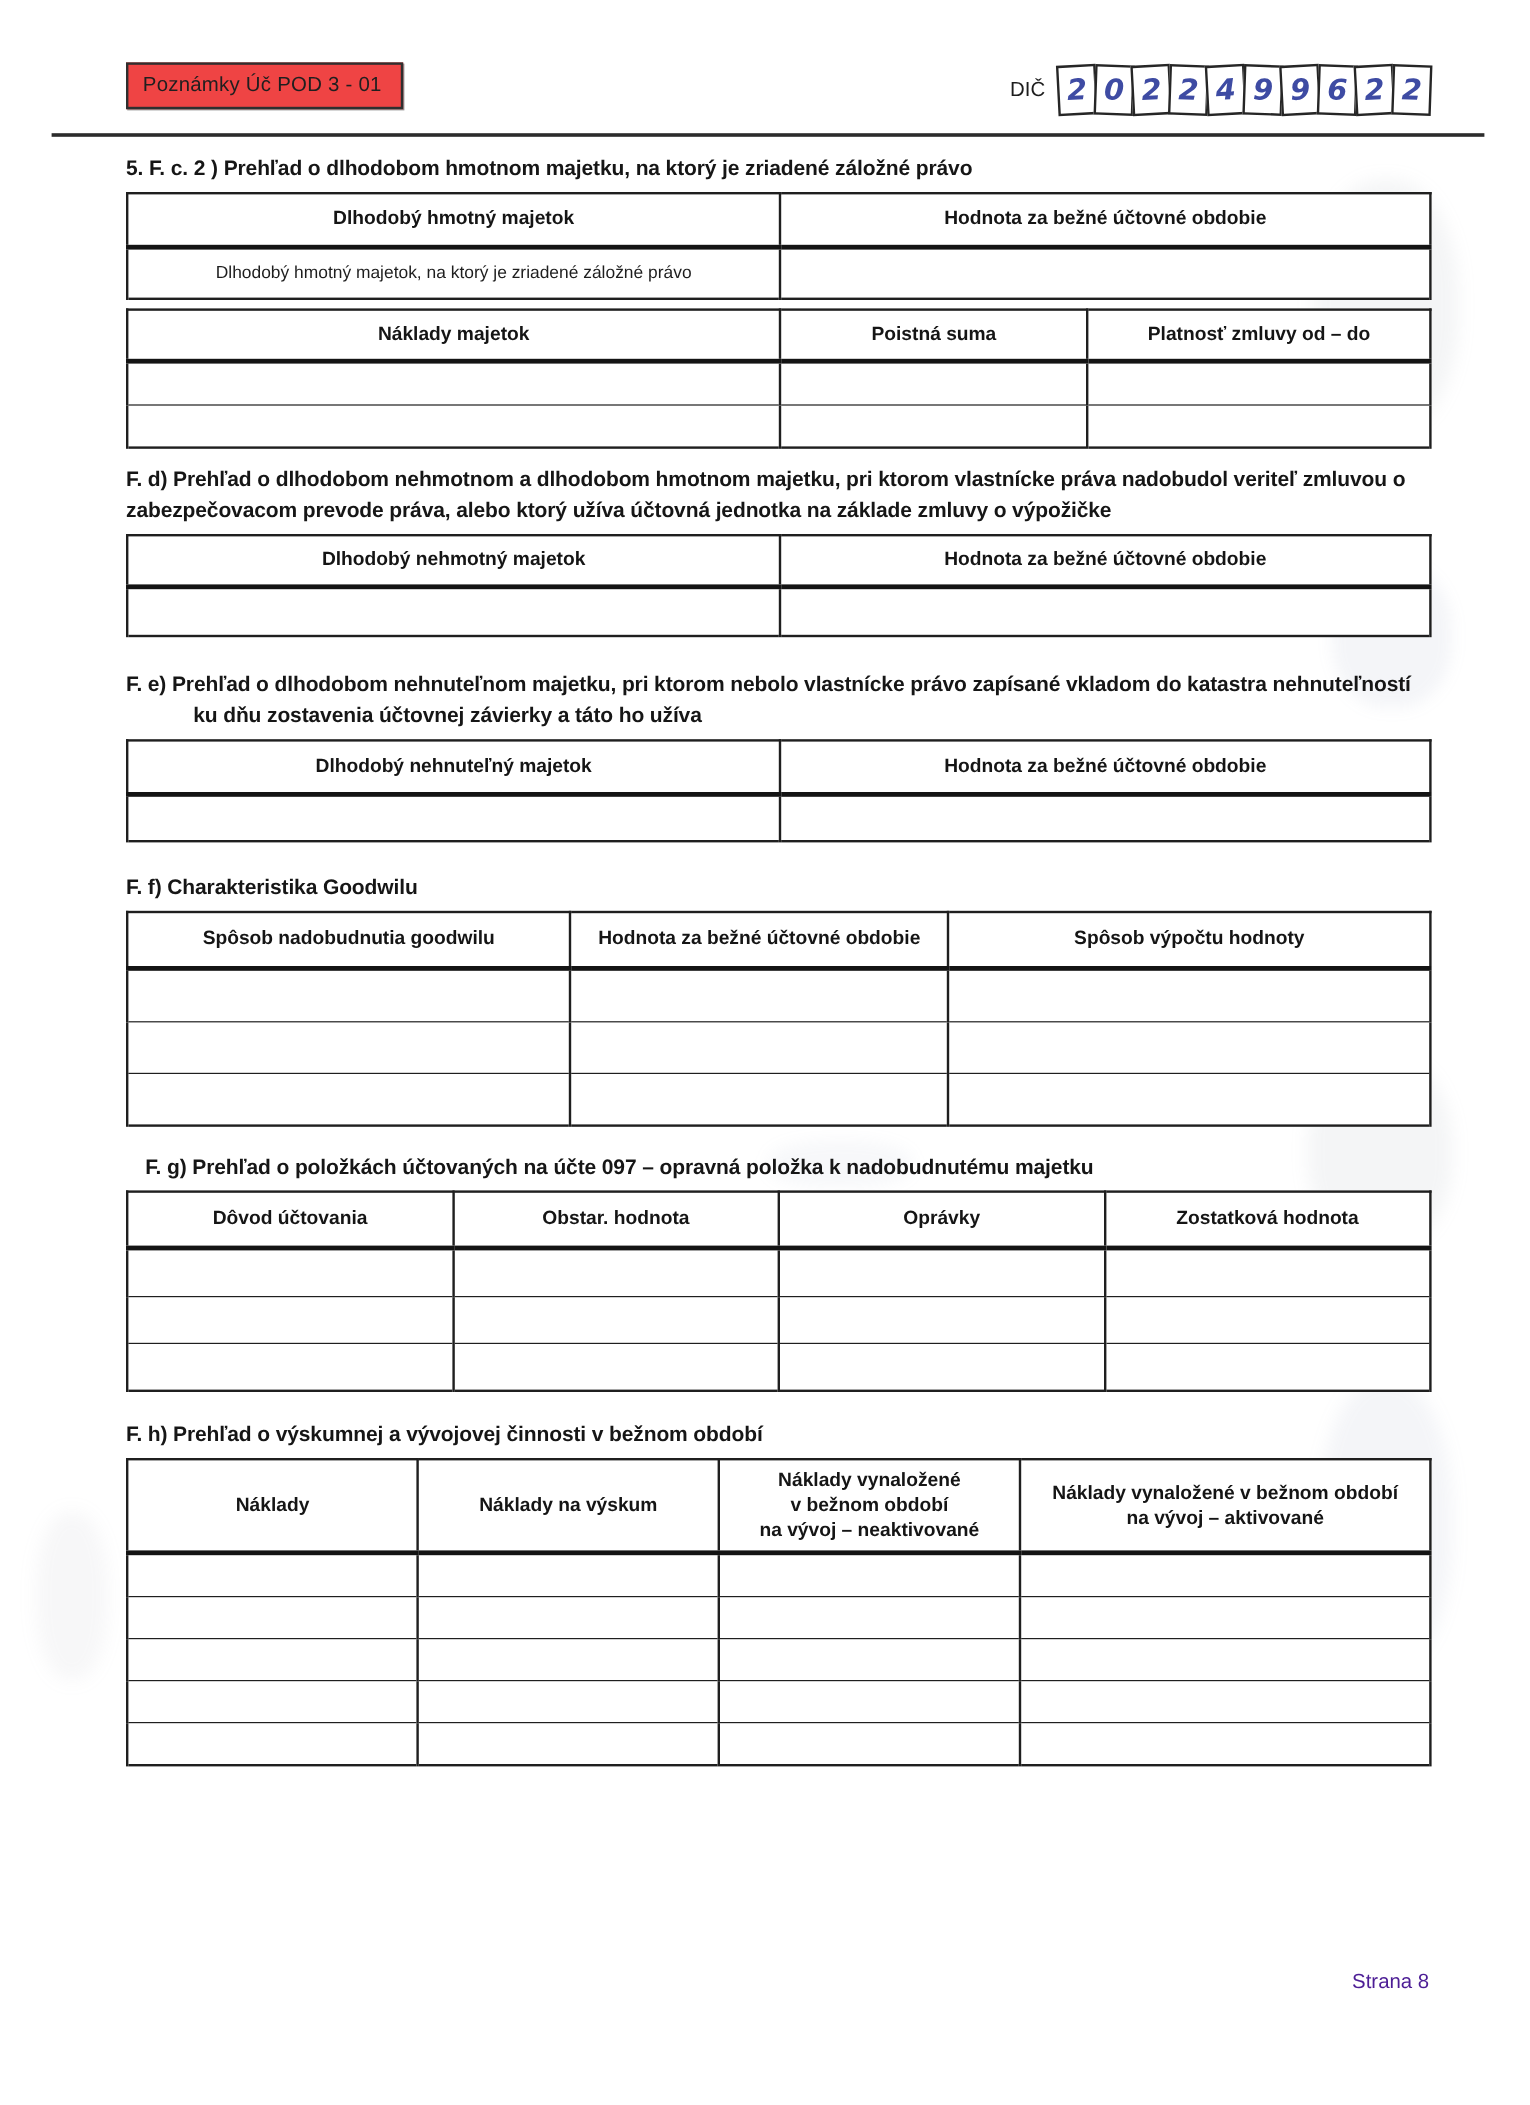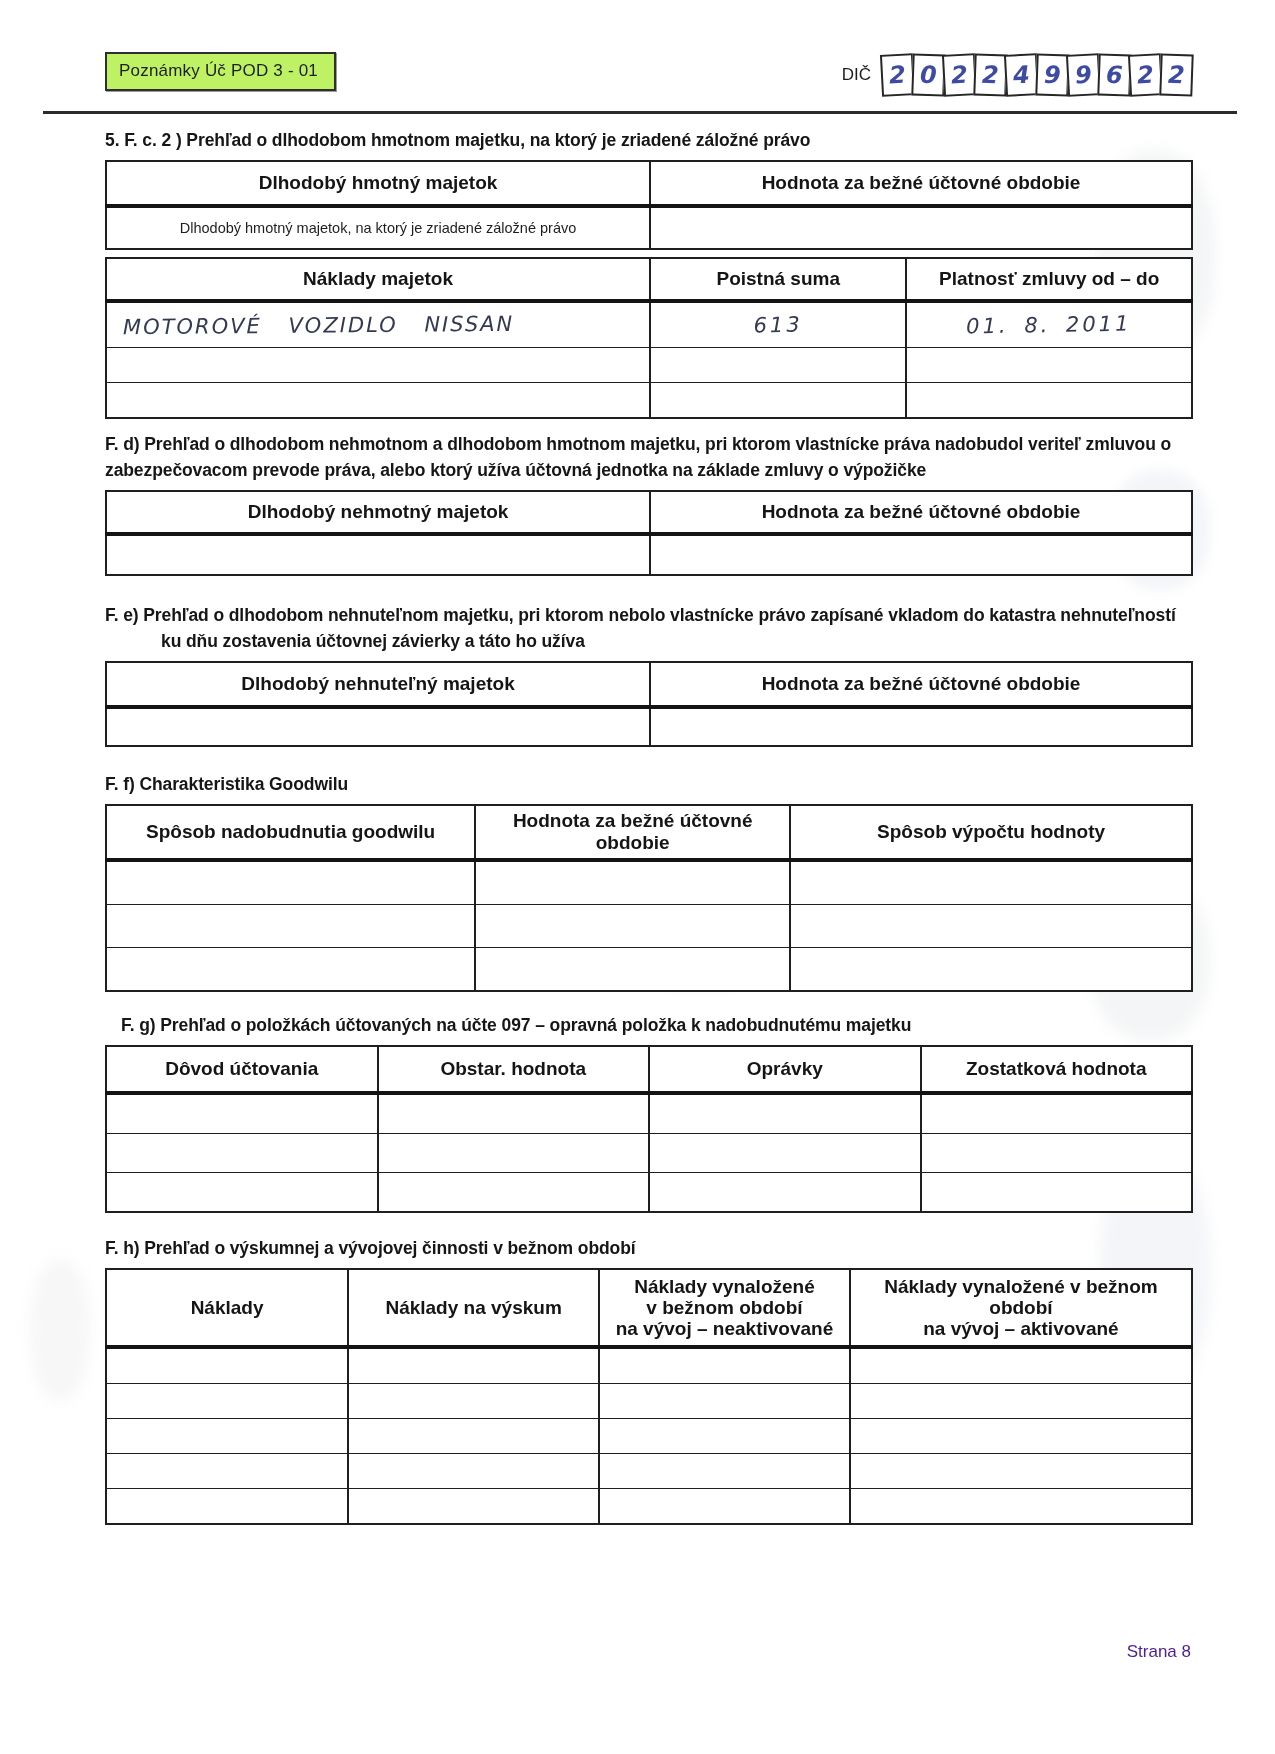--- a/index.html
+++ b/index.html
@@ -15,21 +15,21 @@
   .content{
     position:absolute;left:105px;top:52px;width:1088px;
   }
   
   .header-row{display:flex;justify-content:space-between;align-items:flex-start;height:46px;}
   .form-id-box{
     border:2px solid #2f2f2f;
     box-shadow:1px 1px 0 #9a9a9a;
     padding:7px 16px 8px 12px;
     font-size:17px;letter-spacing:.2px;color:#1f1f1f;
-    background:#bef264;
+    background:#ef4444;
   }
   .dic-group{display:flex;align-items:center;margin-top:2px;}
   .dic-label{font-size:17px;margin-right:10px;color:#1d1d1d;}
   .dic-cells{display:flex;}
   .dic-cell{
     width:29px;height:38px;border:2px solid #262626;margin-left:-2px;
     display:flex;align-items:center;justify-content:center;
     font-family:"DejaVu Sans", sans-serif;font-style:italic;
     font-size:24px;font-weight:600;color:#3e4ba3;background:#fff;
   }
@@ -51,21 +51,21 @@
   .h-fh{margin-top:22px;}
   
   table{
     border-collapse:collapse;table-layout:fixed;width:100%;
     margin-top:7px;background:#fff;
   }
   table, td, th{border:2px solid #1f1f1f;}
   td{border-width:1px 2px;}
   thead th{
     border-bottom:4px solid #141414;
-    font-size:19px;font-weight:700;color:#151515;
+    font-size:16px;font-weight:700;color:#151515;
     text-align:center;vertical-align:middle;padding:4px 8px;
   }
   td{
     font-size:14.5px;padding:3px 12px;vertical-align:middle;color:#1e1e1e;
   }
   .t1 thead th{height:34px;} .t1 td{height:34px;text-align:center;}
   .t2 thead th{height:32px;} .t2 .r0 td{height:38px;} .t2 .re td{height:28px;}
   .t3 thead th{height:32px;} .t3 td{height:32px;}
   .t4 thead th{height:34px;} .t4 td{height:30px;}
   .t5 thead th{height:36px;margin-left:32px;} .t5 td{height:36px;}
@@ -157,25 +157,20 @@
           <col style="width:26.3%">
         </colgroup>
       <thead>
           <tr>
         <th>Náklady majetok</th>
         <th>Poistná suma</th>
         <th>Platnosť zmluvy od – do</th>
       </tr>
         </thead>
       <tbody>
-        <tr class="r0">
-          <td class="hw hw-left">MOTOROVÉ VOZIDLO NISSAN</td>
-          <td class="hw hw-center">613</td>
-          <td class="hw hw-center">01. 8. 2011</td>
-        </tr>
         <tr class="re">
             <td></td>
             <td></td>
             <td></td>
           </tr>
         <tr class="re">
             <td></td>
             <td></td>
             <td></td>
           </tr>

